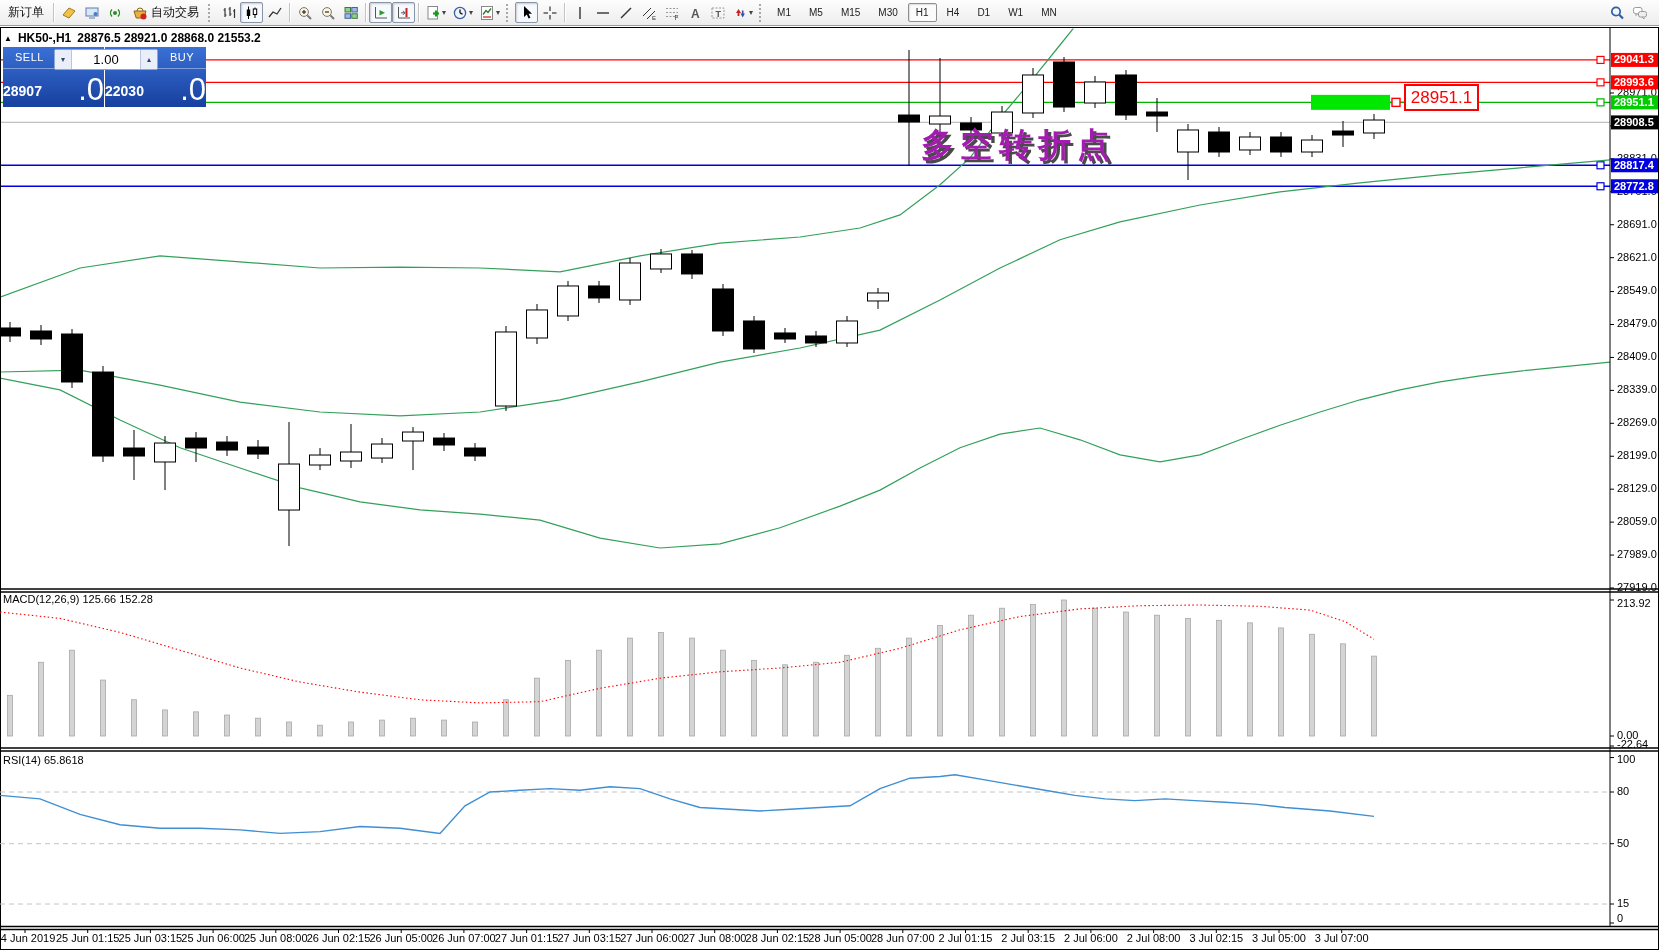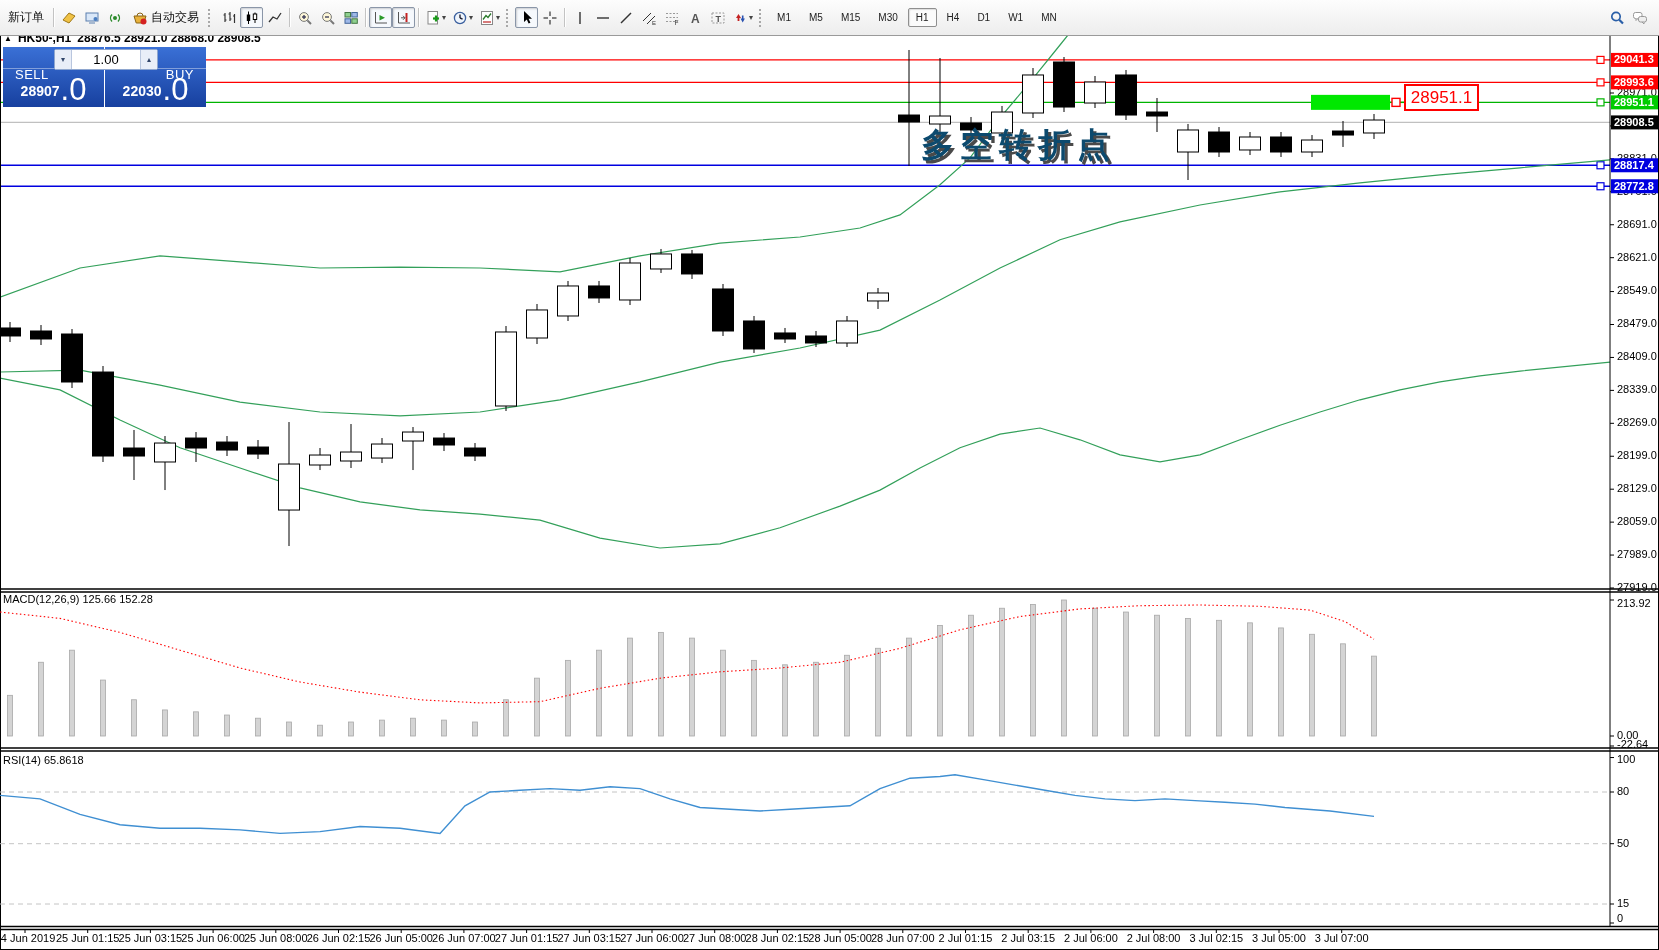--- a/index.html
+++ b/index.html
@@ -1,19 +1,19 @@
 <!DOCTYPE html>
 <html><head>
 <meta charset="utf-8">
 <style>
   html,body{margin:0;padding:0;width:1659px;height:950px;overflow:hidden;background:#fff;
     font-family:"Liberation Sans",sans-serif;}
   #app{position:relative;width:1659px;height:950px;}
   
-  .toolbar{position:absolute;left:0;top:0;width:1659px;height:36px;z-index:6;
+  .toolbar{position:absolute;left:0;top:0;width:1659px;height:26px;z-index:6;
     background:linear-gradient(#fdfdfd,#ededed);display:flex;align-items:center;
     padding:0 2px;box-sizing:border-box;border-bottom:1px solid #9a9a9a;}
   .tb{display:flex;align-items:center;justify-content:center;height:21px;min-width:23px;
     border:1px solid transparent;background:transparent;padding:0 2px;margin:0;cursor:default;}
   .tb svg{width:16px;height:16px;display:block;}
   .tb.txt{font-size:12px;color:#111;padding:0 5px;font-family:sans-serif;}
   .tb.pressed{border:1px solid #8a96a8;background:#f6f9fd;box-shadow:inset 1px 1px 2px rgba(0,0,0,.18);border-radius:2px;}
   .caret{font-size:8px;color:#444;margin-left:1px;}
   .sep{width:1px;height:19px;background:#c3c3c3;box-shadow:1px 0 0 #fff;margin:0 3px;}
   .grip{width:4px;height:18px;margin:0 3px;border-left:2px dotted #a8a8a8;}
@@ -26,35 +26,35 @@
   #chart-svg text{font-family:"Liberation Sans",sans-serif;}
   
   .title-bar{position:absolute;left:4px;top:31px;z-index:3;font-size:12px;font-weight:bold;
     color:#000;display:flex;align-items:center;gap:6px;}
   .title-bar .arr{font-size:8px;}
   
   .trade-panel{position:absolute;left:3px;top:47px;width:203px;height:60px;z-index:4;
     display:grid;grid-template-columns:101px 101px;gap:1px;background:#fff;}
   .tp-half{position:relative;background:linear-gradient(#3a70d6,#17409f);color:#fff;overflow:hidden;}
   .tp-strip-line{position:absolute;left:0;right:0;top:21px;height:1px;background:rgba(255,255,255,.4);}
-  .tp-side-label{position:absolute;top:20px;font-size:13px;letter-spacing:.5px;background:none;border:none;color:#fff;}
+  .tp-side-label{position:absolute;top:4px;font-size:11px;letter-spacing:.5px;background:none;border:none;color:#fff;}
   .tp-sell-label{left:12px;}
   .tp-buy-label{right:12px;}
-  .tp-price{position:absolute;bottom:4px;left:0;right:0;display:flex;align-items:flex-end;justify-content:center;}
+  .tp-price{position:absolute;bottom:4px;left:0;right:0;display:flex;align-items:flex-end;justify-content:space-between;}
   .tp-price .small{font-size:14px;font-weight:bold;margin-bottom:4px;}
   .tp-price .big{font-size:31px;line-height:.85;font-weight:400;margin-left:1px;}
   .vol-stepper{position:absolute;left:51px;top:2px;width:102px;height:19px;z-index:5;
     background:#fff;border:1px solid #8ea6cf;border-radius:2px;display:flex;align-items:stretch;}
   .vol-btn{width:17px;background:#e9eef8;border:none;border-right:1px solid #b9c6de;
     font-size:8px;color:#33476b;padding:0;}
   .vol-btn.up{border-right:none;border-left:1px solid #b9c6de;}
   .vol-value{flex:1;display:flex;align-items:center;justify-content:center;font-size:13px;color:#000000;}
   
   .annotation{position:absolute;left:921px;top:123px;z-index:2;font-family:sans-serif;
-    font-size:33px;font-weight:bold;letter-spacing:6px;color:#0c4a6e;
+    font-size:33px;font-weight:bold;letter-spacing:6px;color:#a21caf;
     text-shadow:3px 3px 0 #4a4a4a;white-space:nowrap;}
   .price-callout{position:absolute;left:1404px;top:84px;width:71px;height:23px;z-index:2;
     border:2px solid #ff0000;background:#fff;color:#ff0000;font-size:17px;
     display:flex;align-items:center;justify-content:center;}
 </style>
 </head>
 <body>
 
 <div id="app">
 
@@ -570,21 +570,21 @@
         <line x1="1279" y1="929.5" x2="1279" y2="933" stroke="#000"></line>
         <text x="1279" y="941.5" font-size="11" fill="#000" text-anchor="middle">3 Jul 05:00</text>
         <line x1="1341.7" y1="929.5" x2="1341.7" y2="933" stroke="#000"></line>
         <text x="1341.7" y="941.5" font-size="11" fill="#000" text-anchor="middle">3 Jul 07:00</text>
       </g>
     </svg>
 
   <div class="title-bar">
     <span class="arr">▲</span>
     <span>HK50-,H1</span>
-    <span>28876.5 28921.0 28868.0 28908.5</span>
+    <span>28876.5 28921.0 28868.0 21553.2</span>
   </div>
 
   <div class="trade-panel">
     <div class="tp-half">
       <div class="tp-strip-line"></div>
       <span class="tp-side-label tp-sell-label">SELL</span>
       <div class="tp-price">
         <span class="small">28907</span>
         <span class="big">.0</span>
       </div>

